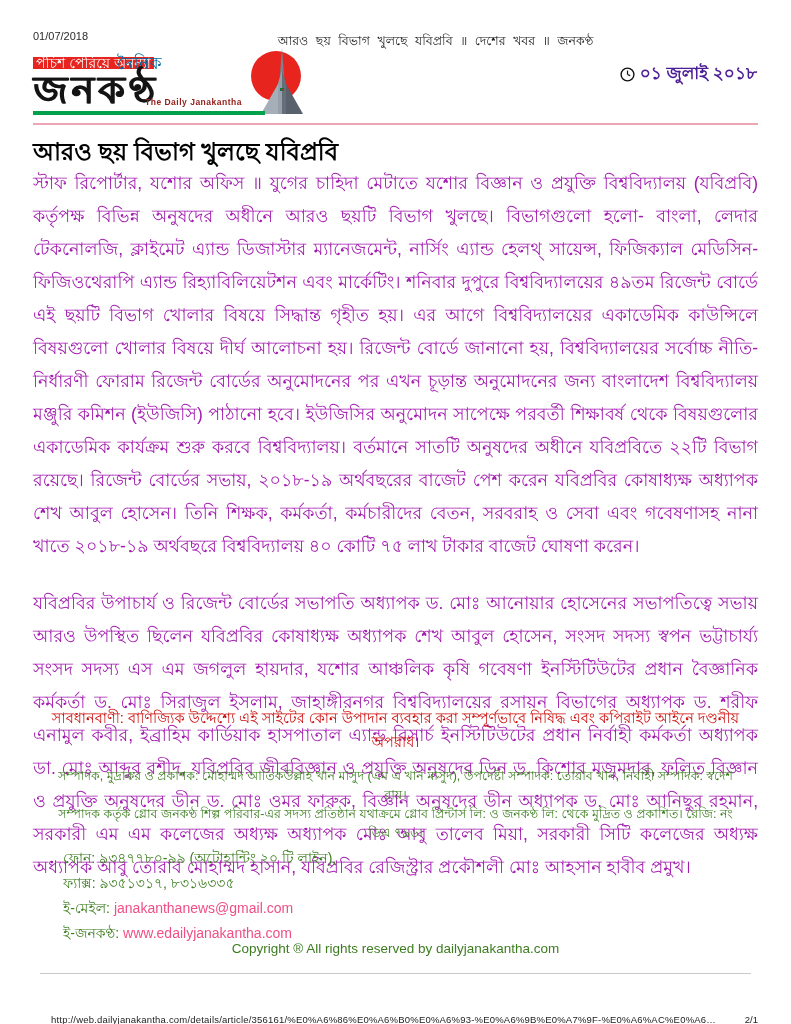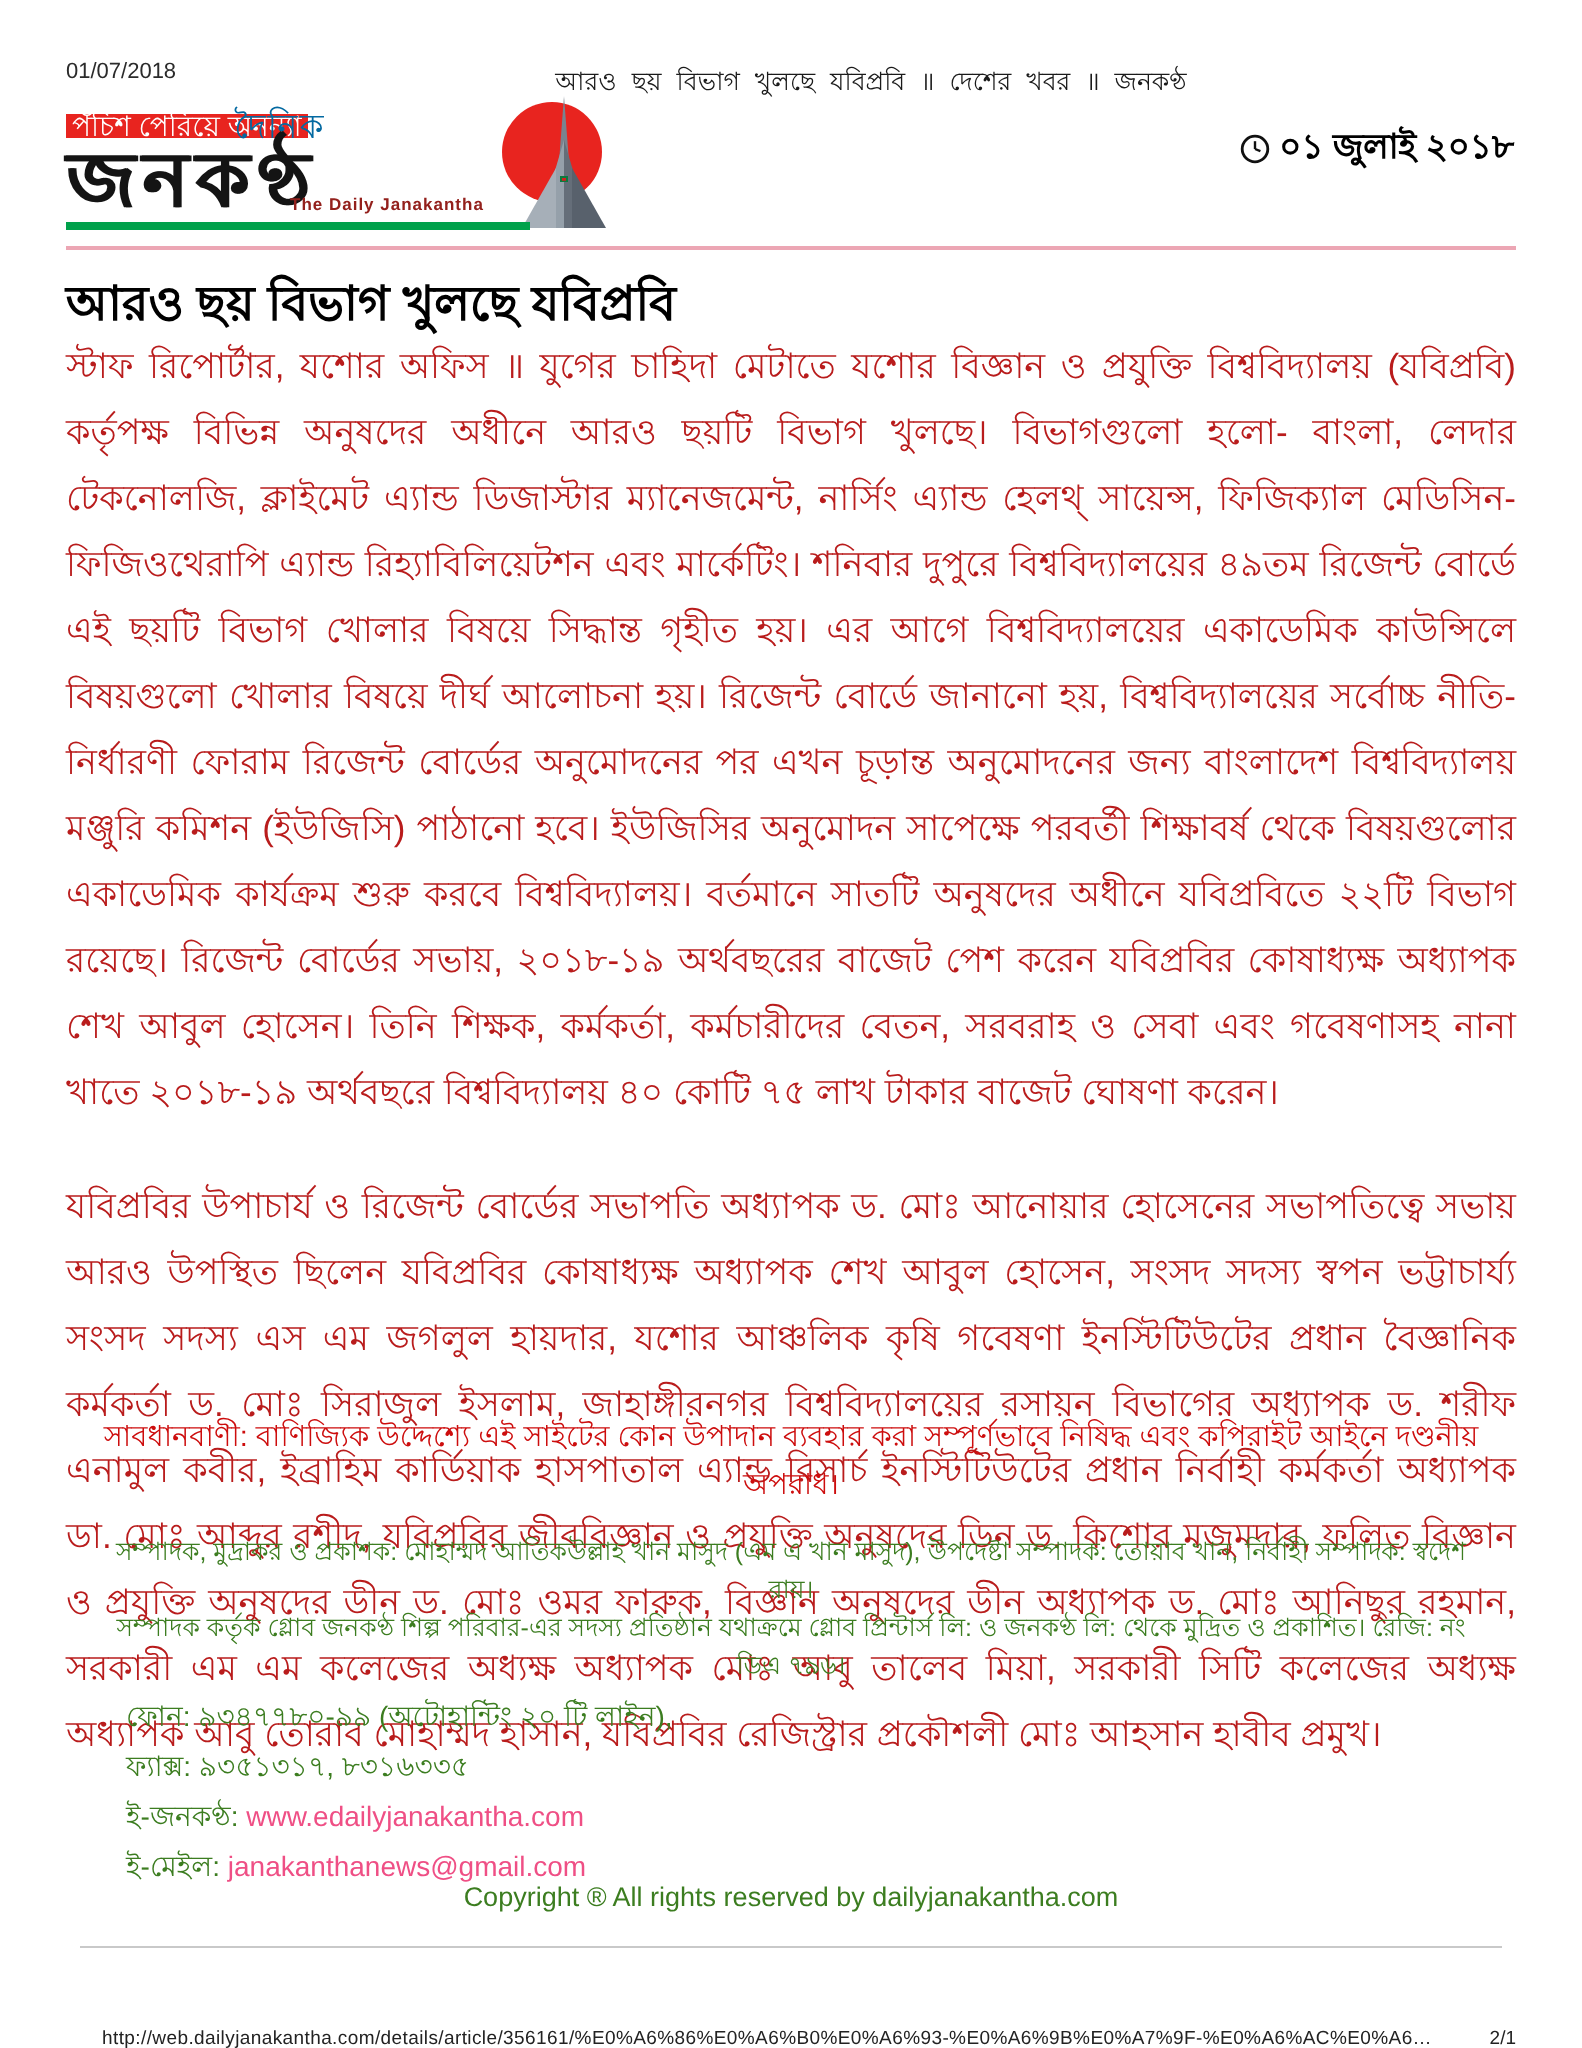--- a/index.html
+++ b/index.html
@@ -7,41 +7,41 @@
   .page {
     position:relative; width:791px; height:1024px; margin:16px auto;
     background:#ffffff; font-family:"Liberation Sans", sans-serif; color:#000;
     overflow:hidden;
   }
   
   .print-date { position:absolute; left:33px; top:14px; font-size:11px; color:#2b2b2b; }
   .doc-title  { position:absolute; left:100px; right:20px; top:16px; text-align:center;
                 font-size:12.5px; color:#1a1a1a;font-family:Liberation Mono, monospace; }
   .clock-date { position:absolute; right:34px; top:44px; font-size:17px; font-weight:bold;
-                color:#000000; display:flex; align-items:center; gap:5px; }
+                color:#4c1d95; display:flex; align-items:center; gap:5px; }
   .clock-date svg { display:block; }
   
   .logo { position:absolute; left:33px; top:36px; width:286px; height:63px; }
   .logo-slogan { position:absolute; left:0; top:5px; background:#e8241f; color:#fff;
                  font-size:14px; line-height:12px; padding:0 3px; white-space:nowrap; }
   .logo-daily  { position:absolute; left:84px; top:-2px; font-size:17px; font-weight:400;
                  color:#0369a1; letter-spacing:1px;text-align:center; }
   .logo-name   { position:absolute; left:0; top:8px; font-size:38px; font-weight:900;
                  color:#141414; letter-spacing:4px; text-shadow:1px 0 #141414; }
   .logo-sub    { position:absolute; left:112px; bottom:8px; font-size:8.5px; font-weight:bold;
                  color:#93201c; letter-spacing:.5px; }
   .logo-bar    { position:absolute; left:0; bottom:0; width:232px; height:4px; background:#00a14b; }
   .logo-monument { position:absolute; right:0; top:-4px; }
   
   .rule-pink { position:absolute; left:33px; right:33px; top:107px; height:2px; background:#eca6b4; }
   .rule-gray { position:absolute; left:40px; right:40px; top:957px; height:1px; background:#c9c9c9; }
   
   .headline { position:absolute; left:33px; top:117px; font-size:24px; font-weight:bold; color:#000; }
   .body-copy { position:absolute; left:33px; right:33px; top:151px; }
-  .body-copy p { font-size:17.5px; line-height:33px; text-align:justify; color:#b91c1c;
+  .body-copy p { font-size:17.5px; line-height:33px; text-align:justify; color:#a21caf;
                  margin:0 0 24px 0; }
   
   .warning { position:absolute; left:30px; right:30px; top:691px; text-align:center;
              color:#cd0d0d; font-size:14.5px; font-weight:normal; }
   
   .publisher { position:absolute; left:58px; right:58px; top:751px; text-align:center;
                color:#3c7d20; font-size:12.5px; line-height:19px; }
   
   .contact { position:absolute; left:63px; right:40px; top:830px; display:flex;
              justify-content:space-between; color:#3c7d20; font-size:14px; line-height:25px; }
@@ -107,24 +107,24 @@
   <div class="publisher">
     <span class="line" style="display:block">সম্পাদক, মুদ্রাকর ও প্রকাশক: মোহাম্মদ আতিকউল্লাহ খান মাসুদ (এম এ খান মাসুদ), উপদেষ্টা সম্পাদক: তোয়াব খান, নির্বাহী সম্পাদক: স্বদেশ রায়।</span>
     <span class="line" style="display:block">সম্পাদক কর্তৃক গ্লোব জনকণ্ঠ শিল্প পরিবার-এর সদস্য প্রতিষ্ঠান যথাক্রমে গ্লোব প্রিন্টার্স লি: ও জনকণ্ঠ লি: থেকে মুদ্রিত ও প্রকাশিত। রেজি: নং ডিএ ৭৯৬।</span>
   </div>
 
   <div class="contact">
     <div class="col-right">
       <span class="line">ফোন: ৯৩৪৭৭৮০-৯৯ (অটোহান্টিং ২০ টি লাইন),</span>
       <span class="line">ফ্যাক্স: ৯৩৫১৩১৭, ৮৩১৬৩৩৫</span>
       <span class="line">
-        <span>ই-জনকণ্ঠ: </span><a href="#" class="pink-link">www.edailyjanakantha.com</a>
+        <span>ই-মেইল: </span><a href="#" class="pink-link">janakanthanews@gmail.com</a>
       </span>
       <span class="line">
-        <span>ই-মেইল: </span><a href="#" class="pink-link">janakanthanews@gmail.com</a>
+        <span>ই-জনকণ্ঠ: </span><a href="#" class="pink-link">www.edailyjanakantha.com</a>
       </span>
     </div>
   </div>
 
   <div class="copyright">Copyright ® All rights reserved by dailyjanakantha.com</div>
 
   <div class="rule-gray"></div>
 
   <div class="print-footer">
     <span class="url">http://web.dailyjanakantha.com/details/article/356161/%E0%A6%86%E0%A6%B0%E0%A6%93-%E0%A6%9B%E0%A7%9F-%E0%A6%AC%E0%A6…</span>

